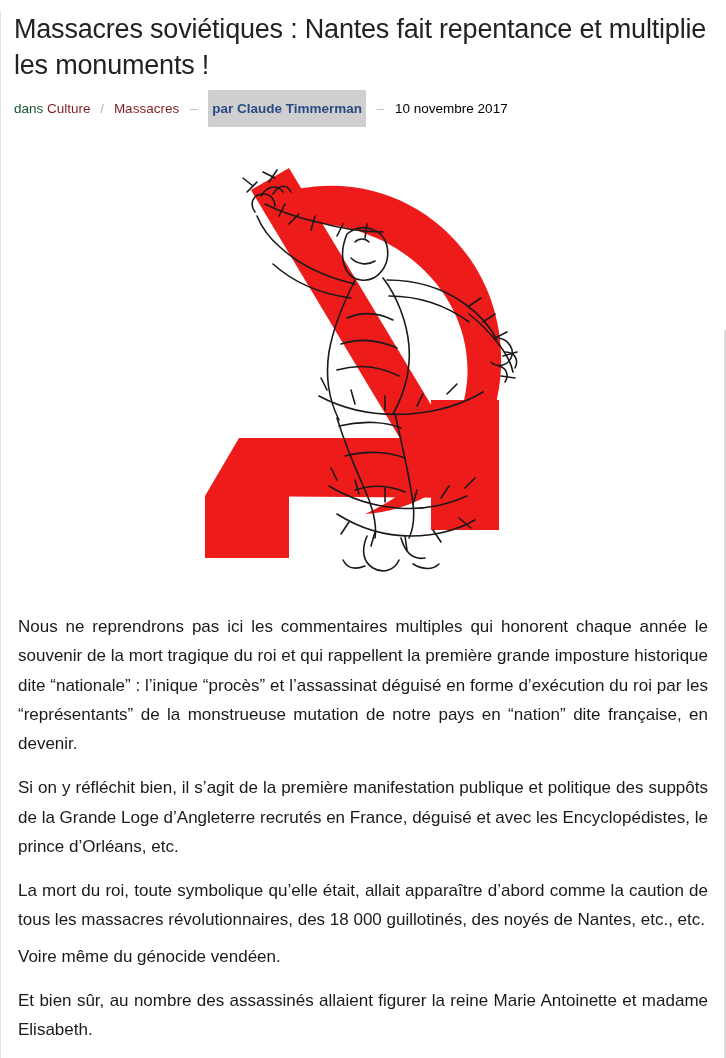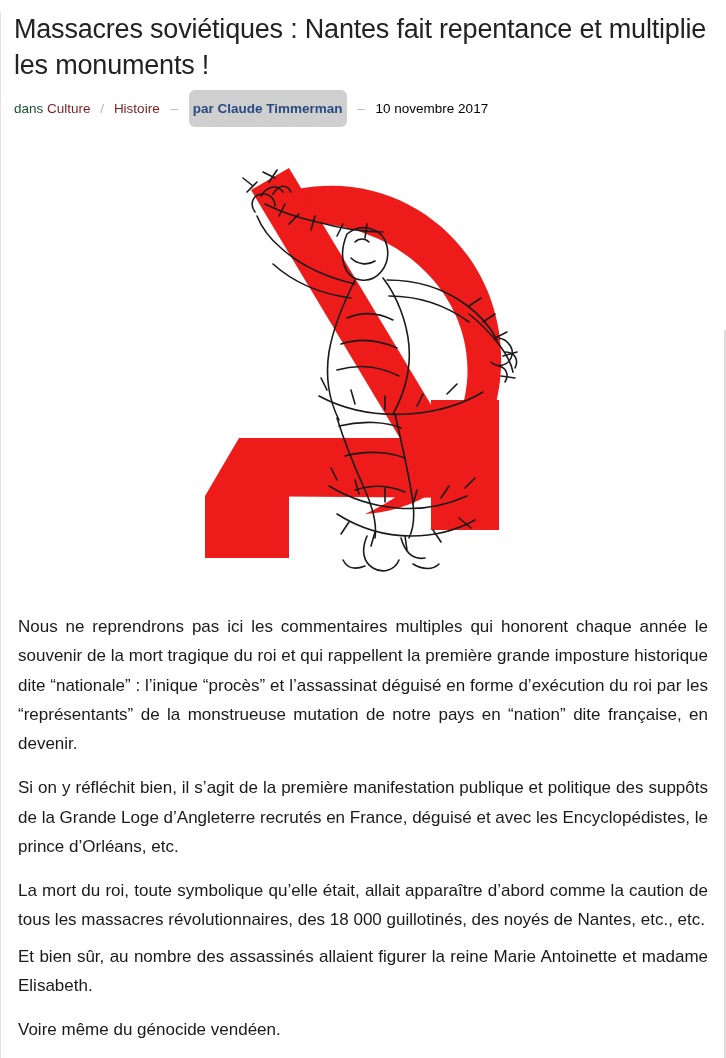--- a/index.html
+++ b/index.html
@@ -68,21 +68,21 @@
   }
   .meta .dash {
     color: #b8b8b8;
     margin: 0 7px;
   }
   .meta .author-chip {
     background: #cfcfcf;
     color: #2a4a82;
     font-weight: bold;
     padding: 11px 4px;
-    border-radius: 6px;
+    border-radius: 1px;
   }
   .meta .author-chip .by { font-weight: bold; color: #2a4a82; }
   .meta .date { color: #000000; }
 
   .figure {
     margin: 22px 0 0 0;
     display: flex;
     justify-content: center;
   }
   .figure-inner {
@@ -113,21 +113,21 @@
 <body>
 
 <div class="page">
 
   <h1 class="article-title">Massacres soviétiques : Nantes fait repentance et multiplie les monuments !</h1>
 
   <div class="meta">
     <span class="lbl">dans</span>
     <a href="#">Culture</a>
     <span class="sep">/</span>
-    <a href="#">Histoire</a>
+    <a href="#">Massacres</a>
     <span class="dash">–</span>
     <span class="author-chip"><span class="by">par</span> <span>Claude Timmerman</span></span>
     <span class="dash">–</span>
     <span class="date">10 novembre 2017</span>
   </div>
 
   <div class="figure">
     <div class="figure-inner">
       <svg width="388" height="448" viewBox="0 0 388 448" xmlns="http://www.w3.org/2000/svg">
         <rect x="0" y="0" width="388" height="448" fill="#ffffff"></rect>
@@ -194,17 +194,17 @@
           <path d="M244 426 c 10 6 20 6 26 0"></path>
         </g>
       </svg>
     </div>
   </div>
 
   <div class="article-body">
     <p>Nous ne reprendrons pas ici les commentaires multiples qui honorent chaque année le souvenir de la mort tragique du roi et qui rappellent la première grande imposture historique dite “nationale” : l’inique “procès” et l’assassinat déguisé en forme d’exécution du roi par les “représentants” de la monstrueuse mutation de notre pays en “nation” dite française, en devenir.</p>
     <p>Si on y réfléchit bien, il s’agit de la première manifestation publique et politique des suppôts de la Grande Loge d’Angleterre recrutés en France, déguisé et avec les Encyclopédistes, le prince d’Orléans, etc.</p>
     <p class="tight">La mort du roi, toute symbolique qu’elle était, allait apparaître d’abord comme la caution de tous les massacres révolutionnaires, des 18 000 guillotinés, des noyés de Nantes, etc., etc.</p>
+    <p>Voire même du génocide vendéen.</p>
     <p>Et bien sûr, au nombre des assassinés allaient figurer la reine Marie Antoinette et madame Elisabeth.</p>
-    <p>Voire même du génocide vendéen.</p>
   </div>
 
 </div>
 
 </body></html>

